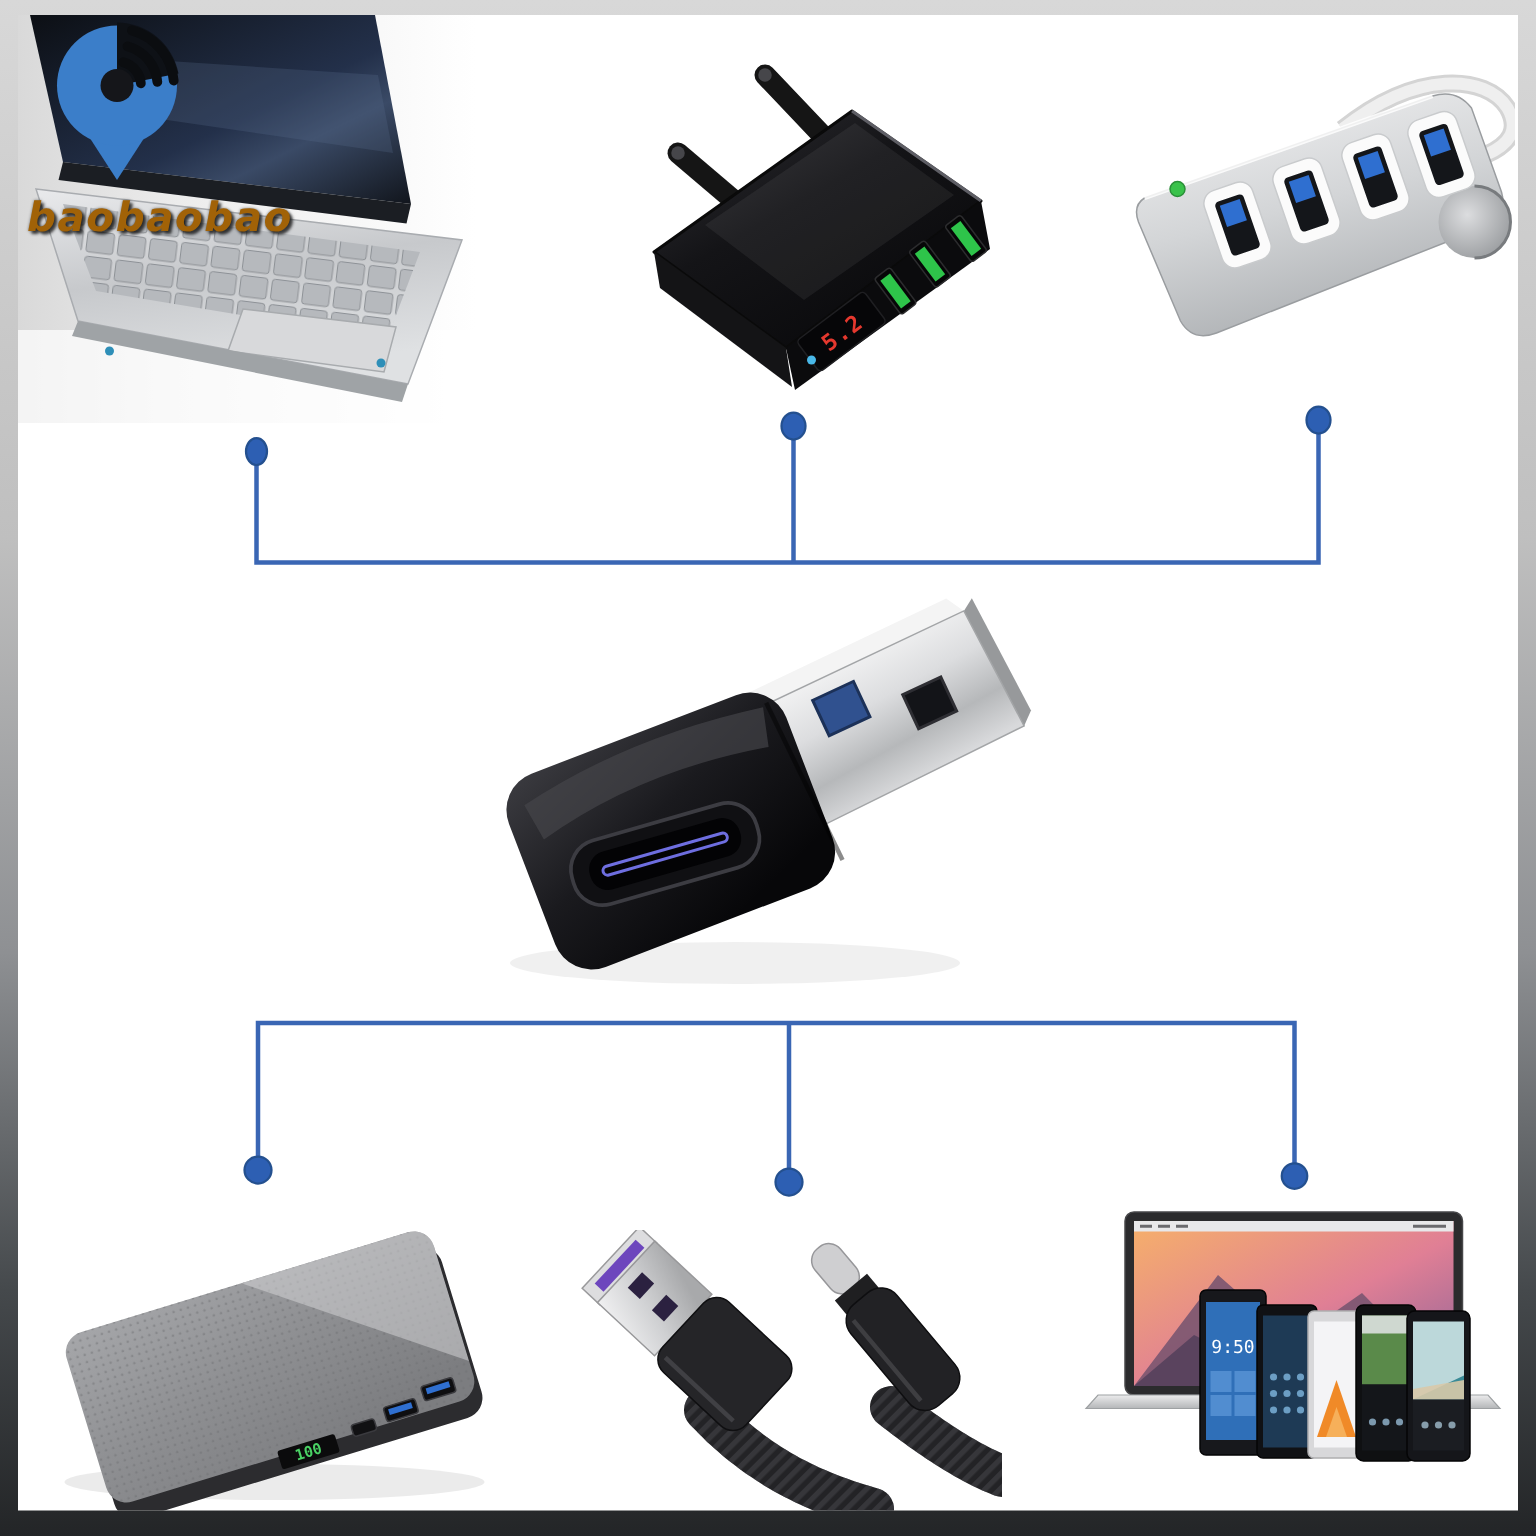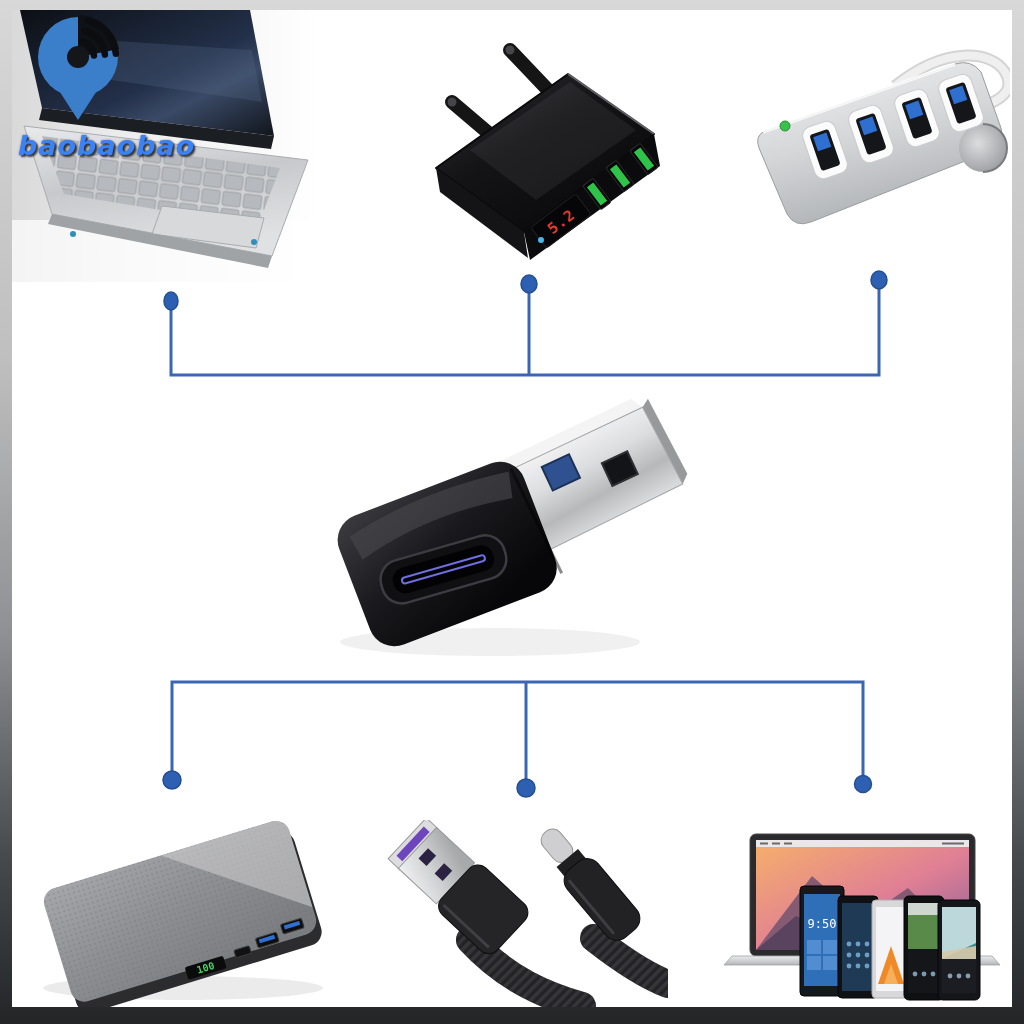--- a/index.html
+++ b/index.html
@@ -7,21 +7,21 @@
     width:1024px;height:1024px;position:relative;overflow:hidden;
     background:linear-gradient(180deg,#d8d8d8 0%,#bfbfbf 35%,#8e9093 62%,#45494c 84%,#232527 100%);
     font-family:"DejaVu Sans","Liberation Sans",sans-serif;
   }
   .card{position:absolute;left:12px;top:10px;width:1000px;height:997px;background:#ffffff;}
   .photo{position:absolute;}
   .wm-text{
     position:absolute;left:6px;top:120px;width:200px;
     font-family:"DejaVu Sans","Liberation Sans",sans-serif;
     font-weight:bold;font-style:italic;font-size:27px;letter-spacing:1px;
-    color:#3b82f6;text-shadow:2px 2px 2px rgba(10,10,10,.75),0 0 2px rgba(0,0,0,.5);
+    color:#a16207;text-shadow:2px 2px 2px rgba(10,10,10,.75),0 0 2px rgba(0,0,0,.5);
   }
   svg{display:block;}
   text{font-family:"DejaVu Sans Mono","Liberation Mono",monospace;}
 </style>
 </head>
 <body>
 
 <div class="card"></div>
 
 <svg style="position:absolute;left:0;top:0;" width="1024" height="1024" viewBox="0 0 1024 1024">
@@ -277,21 +277,21 @@
     </g>
     <g transform="translate(242,58) rotate(-40)">
       <rect x="-11" y="-60" width="22" height="36" rx="10" fill="#cfcfd1" stroke="#97979a"></rect>
       <rect x="-14" y="-26" width="28" height="12" fill="#1f1f21"></rect>
       <rect x="-20" y="-16" width="40" height="88" rx="14" fill="#222225" stroke="#0e0e10"></rect>
       <path d="M-13,-8 L-13,62" stroke="#454549" stroke-width="3" opacity="0.8"></path>
     </g>
   </svg>
 </div>
 
-<div class="photo" style="left:712px;top:824px;width:300px;height:181px;">
+<div class="photo" style="left:712px;top:798px;width:300px;height:181px;">
   <svg width="300" height="181" viewBox="0 0 300 181">
     <defs>
       <linearGradient id="wpG" x1="0" y1="0" x2="1" y2="1">
         <stop offset="0" stop-color="#f6b06a"></stop>
           <stop offset="0.55" stop-color="#e07f95"></stop>
           <stop offset="1" stop-color="#8a6298"></stop>
       </linearGradient>
       <linearGradient id="aluG" x1="0" y1="0" x2="0" y2="1">
         <stop offset="0" stop-color="#ececed"></stop>
           <stop offset="1" stop-color="#b4b6b8"></stop>

